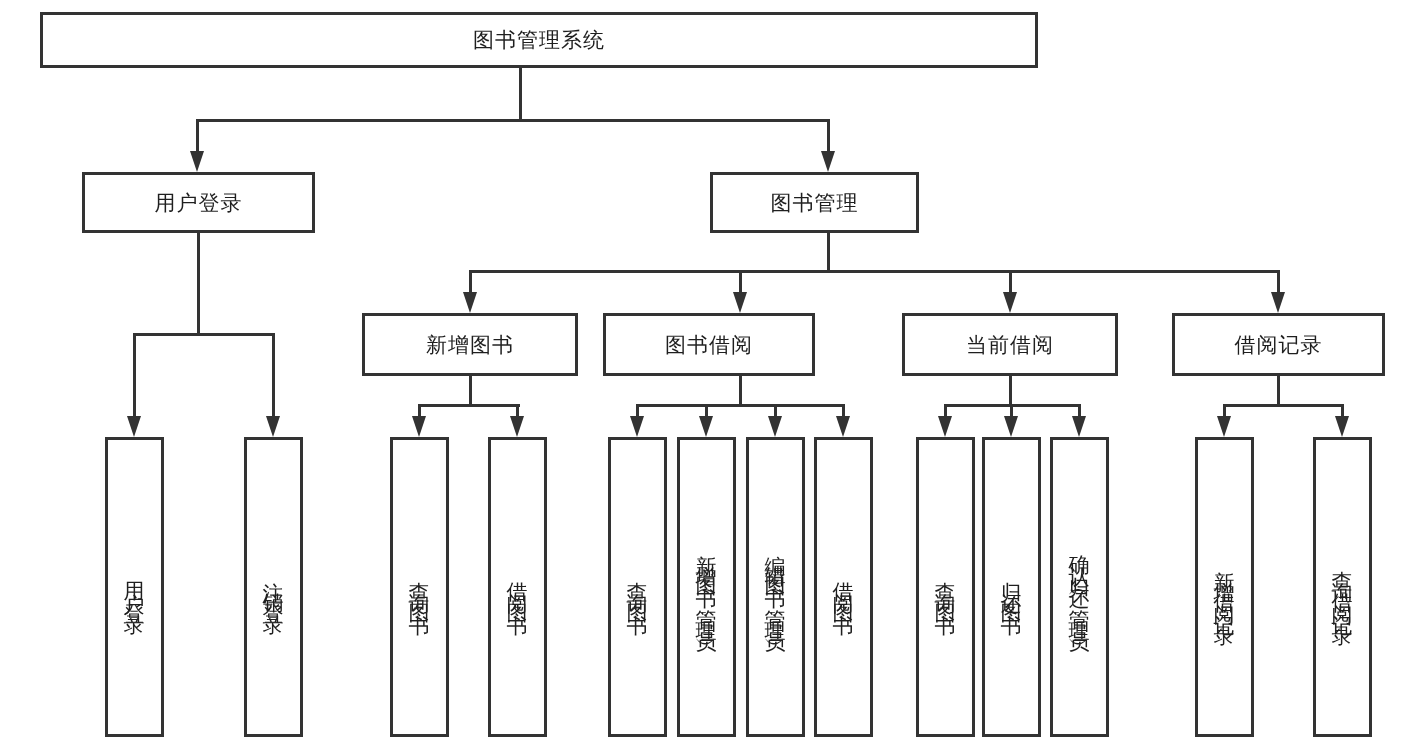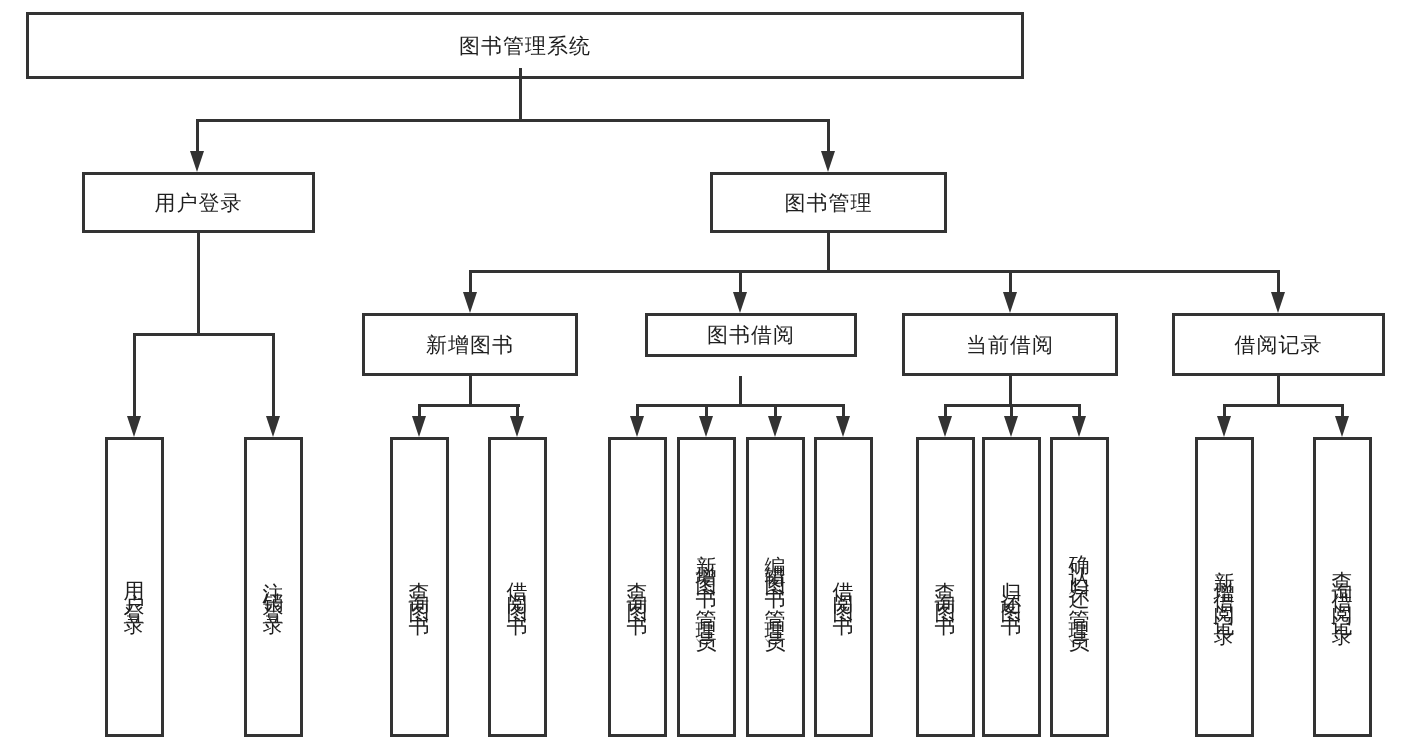--- a/index.html
+++ b/index.html
@@ -57,35 +57,35 @@
     color:var(--wm);
     white-space:nowrap;
     letter-spacing:0.5px;
   }
 </style>
 </head>
 <body>
 
 <div class="canvas">
 
-  <div class="hbox" style="left:26px;top:12px;width:998px;height:67px">
+  <div class="hbox" style="left:40px;top:12px;width:998px;height:56px">
     <span>图书管理系统</span>
   </div>
 
   <div class="hbox" style="left:82px;top:172px;width:233px;height:61px">
     <span>用户登录</span>
   </div>
-  <div class="hbox" style="left:710px;top:172px;width:237px;height:61px">
+  <div class="hbox" style="left:710px;top:172px;width:209px;height:61px">
     <span>图书管理</span>
   </div>
 
   <div class="hbox" style="left:362px;top:313px;width:216px;height:63px">
     <span>新增图书</span>
   </div>
-  <div class="hbox" style="left:645px;top:313px;width:212px;height:44px">
+  <div class="hbox" style="left:603px;top:313px;width:212px;height:63px">
     <span>图书借阅</span>
   </div>
   <div class="hbox" style="left:902px;top:313px;width:216px;height:63px">
     <span>当前借阅</span>
   </div>
   <div class="hbox" style="left:1172px;top:313px;width:213px;height:63px">
     <span>借阅记录</span>
   </div>
 
   <div class="vbox" style="left:105px">

